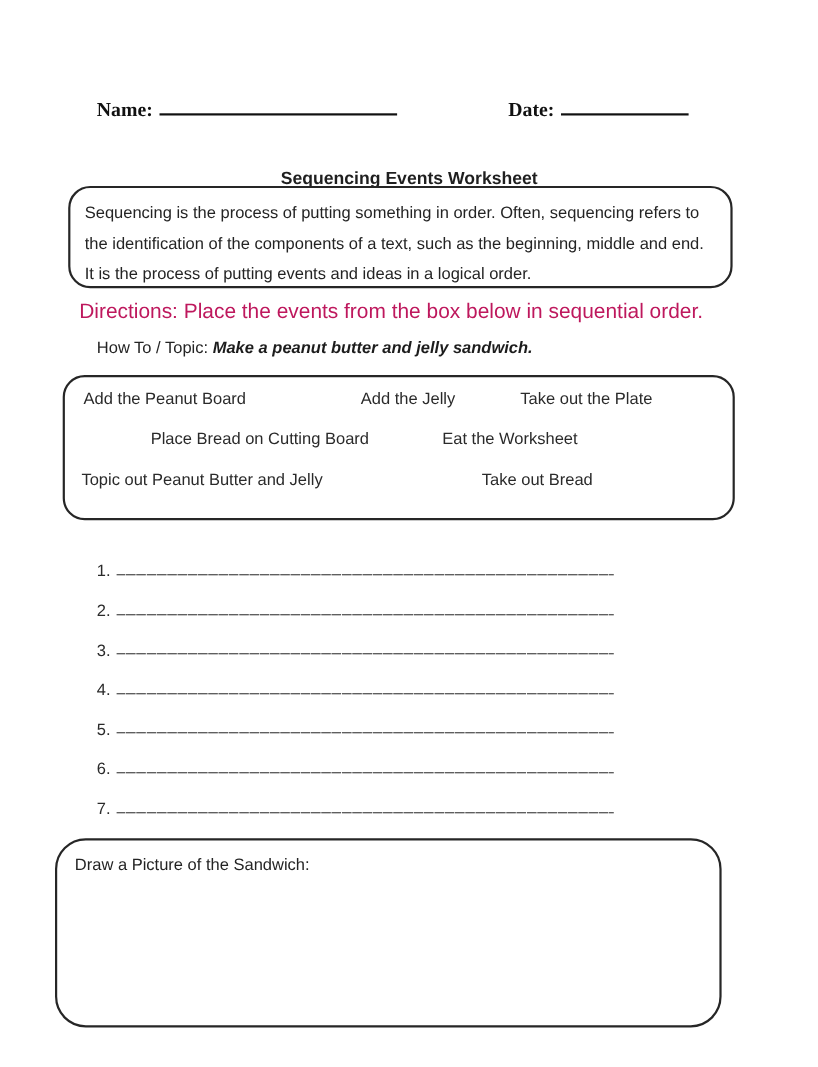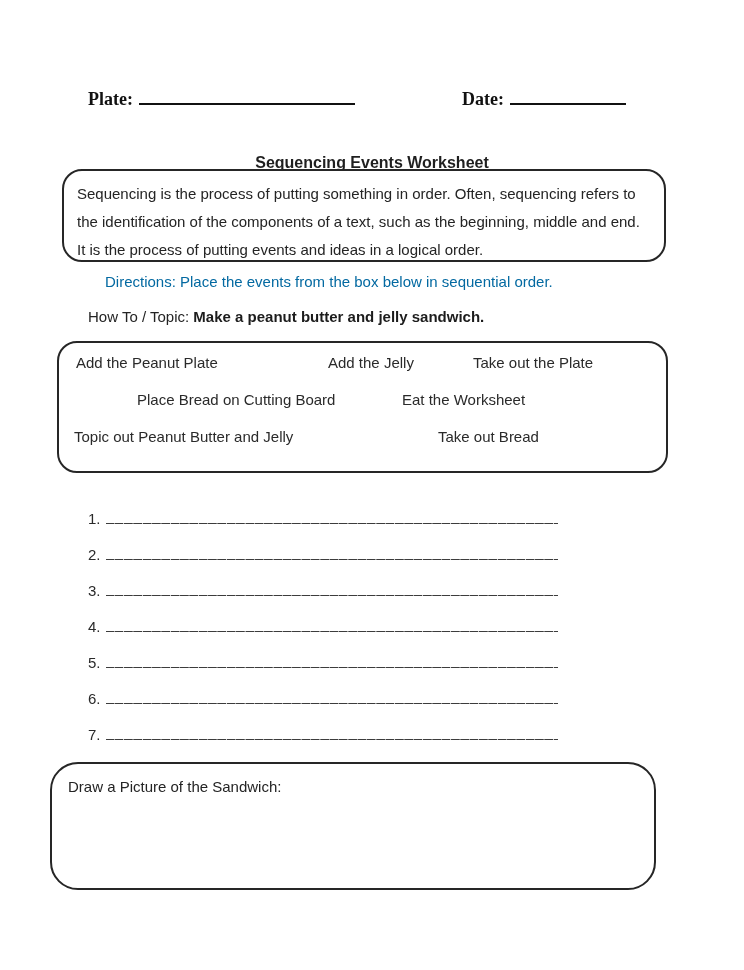--- a/index.html
+++ b/index.html
@@ -65,33 +65,33 @@
     border-radius: 20px;
     padding: 9px 14px 0 13px;
     font-size: 15px;
     line-height: 28px;
     color: #242424;
   }
 
   
   .directions {
     position: absolute;
-    left: 105px;
+    left: 72px;
     top: 273px;
-    font-size: 15px;
-    color: #0369a1;
+    font-size: 19px;
+    color: #be185d;
   }
   .topic {
     position: absolute;
     left: 88px;
     top: 308px;
     font-size: 15px;
     color: #242424;
   }
-  .topic .topic-bold { font-weight: 700; color: #1c1c1c; }
+  .topic .topic-bold { font-weight: 700; color: #1c1c1c; font-style: italic; }
 
   
   .events-box {
     position: absolute;
     left: 57px;
     top: 341px;
     width: 611px;
     height: 132px;
     box-sizing: border-box;
     border: 2.5px solid #262626;
@@ -133,59 +133,59 @@
     color: #2f2f2f;
     vertical-align: baseline;
   }
 
   
   .draw-box {
     position: absolute;
     left: 50px;
     top: 762px;
     width: 606px;
-    height: 128px;
+    height: 172px;
     box-sizing: border-box;
     border: 2.2px solid #262626;
     border-radius: 28px;
   }
   .draw-label {
     position: absolute;
     left: 16px;
     top: 14px;
     font-size: 15px;
     color: #242424;
   }
 </style>
 </head>
 <body>
 
 <div class="page">
 
   <div class="field-group name">
-    <span>Plate:</span><span class="write-line name-line"></span>
+    <span>Name:</span><span class="write-line name-line"></span>
   </div>
   <div class="field-group date">
     <span>Date:</span><span class="write-line date-line"></span>
   </div>
 
   <div class="ws-title">Sequencing Events Worksheet</div>
 
   <div class="intro-box">
     <span>Sequencing is the process of putting something in order. Often, sequencing refers to the identification of the components of a text, such as the beginning, middle and end. It is the process of putting events and ideas in a logical order.</span>
   </div>
 
   <div class="directions">Directions: Place the events from the box below in sequential order.</div>
 
   <div class="topic">
     <span>How To / Topic: </span><span class="topic-bold">Make a peanut butter and jelly sandwich.</span>
   </div>
 
   <div class="events-box">
-    <span class="event-item e0">Add the Peanut Plate</span>
+    <span class="event-item e0">Add the Peanut Board</span>
     <span class="event-item e1">Add the Jelly</span>
     <span class="event-item e2">Take out the Plate</span>
     <span class="event-item e3">Place Bread on Cutting Board</span>
     <span class="event-item e4">Eat the Worksheet</span>
     <span class="event-item e5">Topic out Peanut Butter and Jelly</span>
     <span class="event-item e6">Take out Bread</span>
   </div>
 
   <div class="answers">
     <div class="answer-row">

